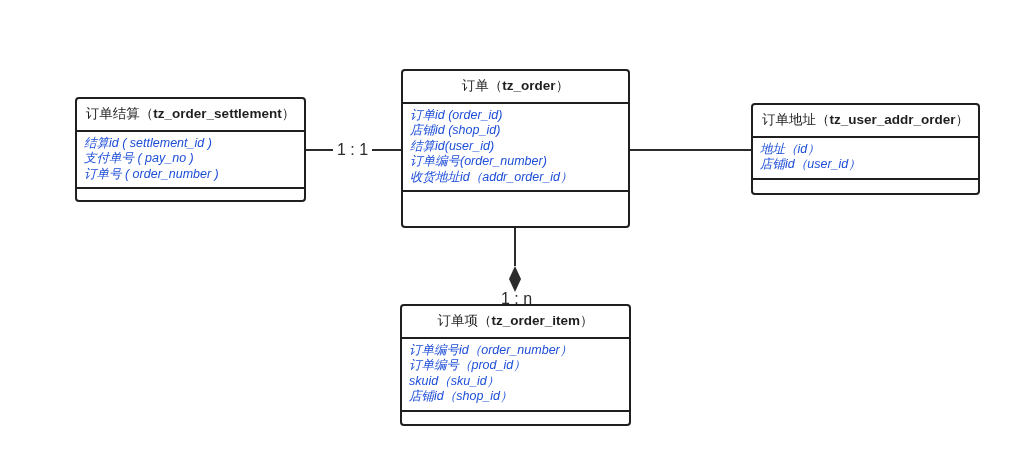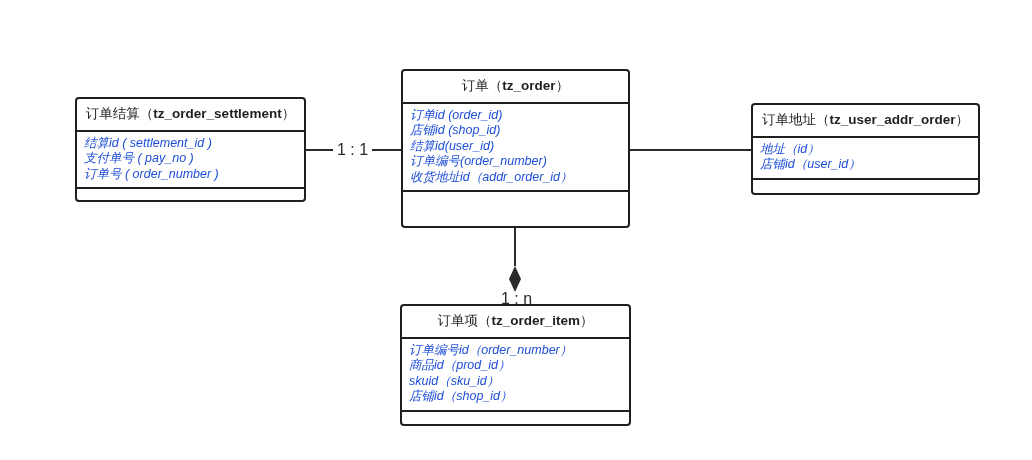--- a/index.html
+++ b/index.html
@@ -140,20 +140,20 @@
     </div>
     <div class="entity-footer"></div>
   </div>
 
   <div class="entity" style="left:400px; top:291px; width:231px; height:122px;margin-top:13px;">
     <div class="entity-title">
       <span>订单项</span><span>（</span><span class="tbl">tz_order_item</span><span>）</span>
     </div>
     <div class="entity-fields">
       <div class="field">订单编号id（order_number）</div>
-      <div class="field">商品id（prod_id）</div>
+      <div class="field">订单编号（prod_id）</div>
       <div class="field">skuid（sku_id）</div>
       <div class="field">店铺id（shop_id）</div>
     </div>
     <div class="entity-footer"></div>
   </div>
 
 </div>
 
 </body></html>

